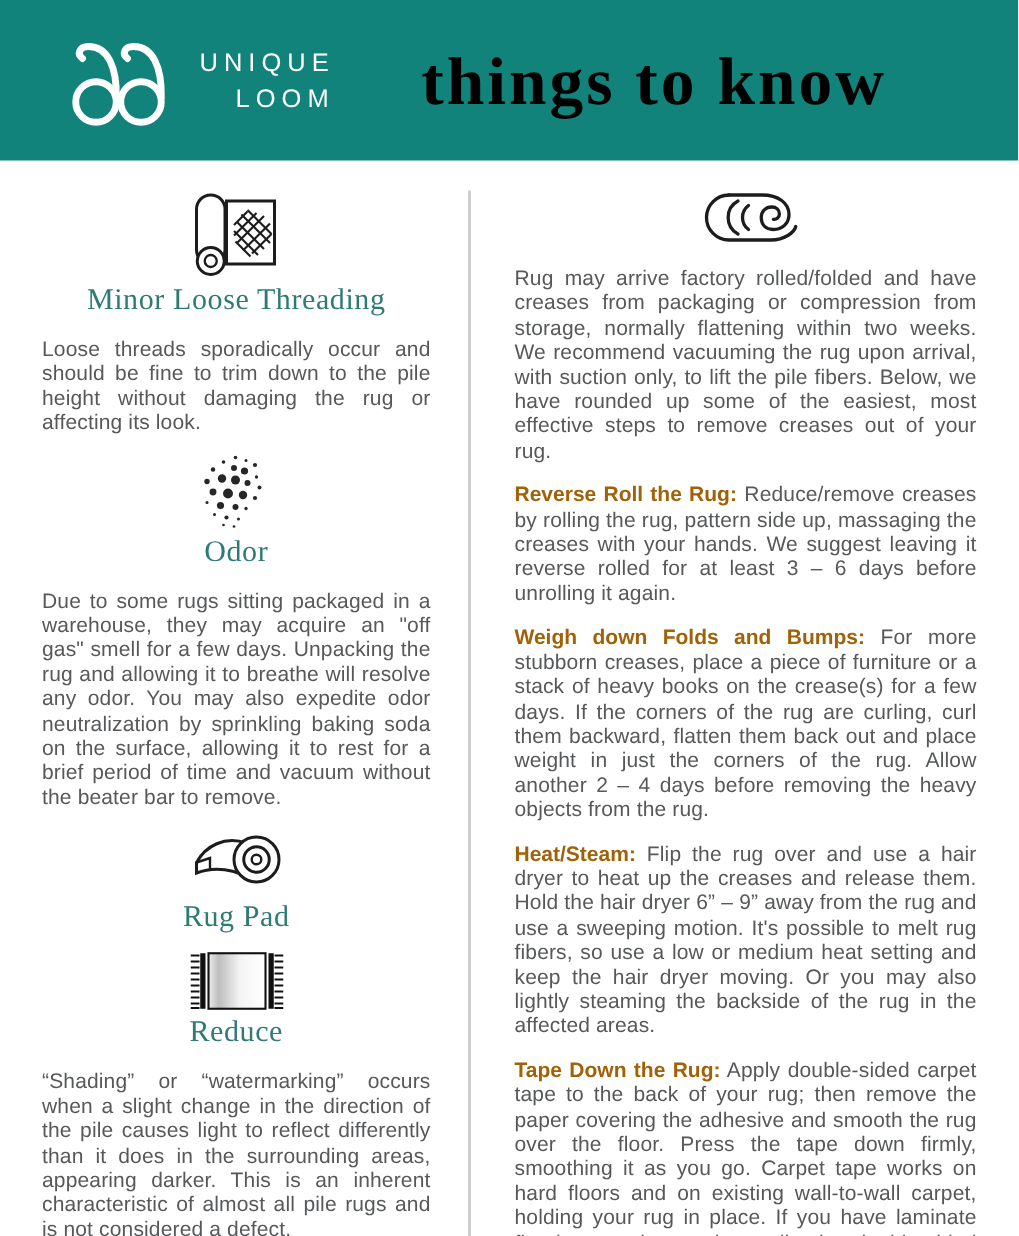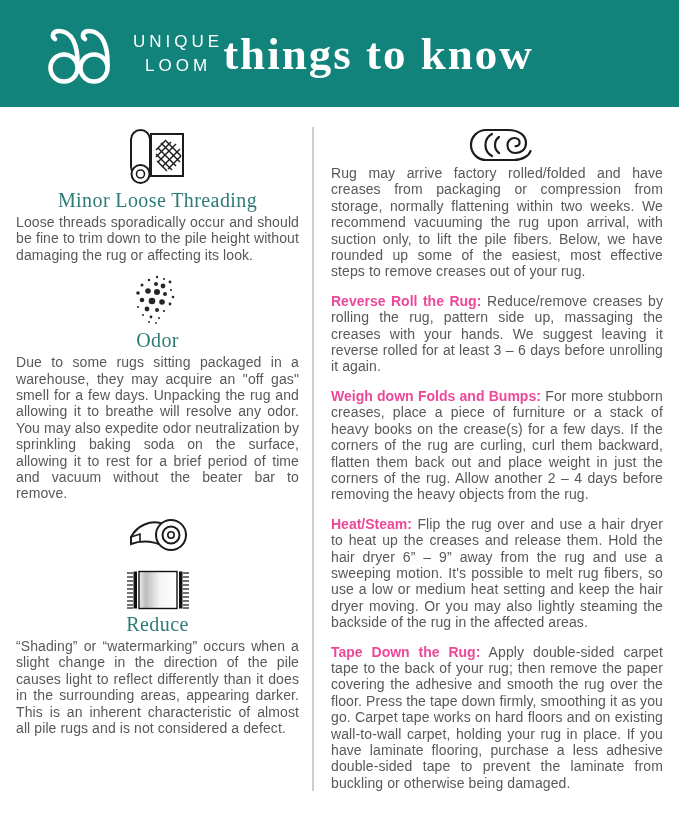--- a/index.html
+++ b/index.html
@@ -4,39 +4,39 @@
 <style>
   html,body{margin:0;padding:0;background:#fff;}
   .page{position:relative;width:679px;height:824px;overflow:hidden;background:#ffffff;
         font-family:"Liberation Sans",sans-serif;}
 
   
   .header{height:107px;background:#11837a;display:flex;align-items:center;
           padding:0 24px 0 44px;box-sizing:border-box;}
   .brand{display:flex;align-items:center;gap:13px;}
   .brand-text{color:#ffffff;font-size:17px;letter-spacing:4px;line-height:1.4;
-              text-align:center;font-weight:400;}
-  .page-title{flex:1;text-align:left;color:#ffffff;
+              text-align:right;font-weight:400;}
+  .page-title{flex:1;text-align:center;color:#000000;
               font-family:"Liberation Serif",serif;font-size:45px;font-weight:600;
               letter-spacing:2px;padding-right:6px;}
 
   
   .content{display:flex;box-sizing:border-box;padding-top:10px;}
   .col-left{width:312px;padding:0 13px 0 16px;box-sizing:border-box;}
   .divider{width:2px;background:#cdcdcd;margin-top:10px;}
   .col-right{flex:1;padding:0 16px 0 17px;box-sizing:border-box;}
 
   .sec{text-align:center;}
   .icon-row{display:flex;justify-content:center;margin-top:11px;}
   .sec-heading{font-family:"Liberation Serif",serif;font-weight:400;color:#2e7b75;
                font-size:20px;margin:3px 0 2px;letter-spacing:.4px;}
   .body-text{font-size:14px;line-height:16.4px;color:#56585a;text-align:justify;
-             margin:0;letter-spacing:.1px;}
+             margin:12px;letter-spacing:.1px;}
   .tip{margin-top:13px;}
-  .tip-label{font-weight:700;color:#ec4899;letter-spacing:0;}
+  .tip-label{font-weight:700;color:#a16207;letter-spacing:0;}
   svg{display:block;}
 </style>
 </head>
 <body>
 
 <div class="page">
 
   <div class="header">
     <div class="brand">
       <span>
@@ -122,20 +122,21 @@
       <div class="sec">
         <div class="icon-row">
           <svg width="64" height="46" viewBox="0 0 64 46" fill="none" stroke="#1c1c1c" stroke-width="2">
             <path d="M38,11 C24,6 11,13 5,24 L5,31 C18,26 30,29 40,34" fill="#ffffff"></path>
             <path d="M5,24 L14,21 L14,29" stroke-width="1.6"></path>
             <circle cx="45" cy="22" r="15" fill="#ffffff"></circle>
             <circle cx="45" cy="22" r="8.5" fill="#ffffff"></circle>
             <circle cx="45" cy="22" r="3.2" fill="#ffffff" stroke-width="1.6"></circle>
           </svg>
         </div>
+        <h2 class="sec-heading">Rug Pad</h2>
       </div>
 
       <div class="sec">
         <div class="icon-row">
           <svg width="62" height="40" viewBox="0 0 62 40">
             <defs>
               <linearGradient id="shadeGrad" x1="0" y1="0" x2="1" y2="0">
                 <stop offset="0" stop-color="#ececec"></stop>
                 <stop offset="0.18" stop-color="#bdbdbd"></stop>
                 <stop offset="0.55" stop-color="#f4f4f4"></stop>

